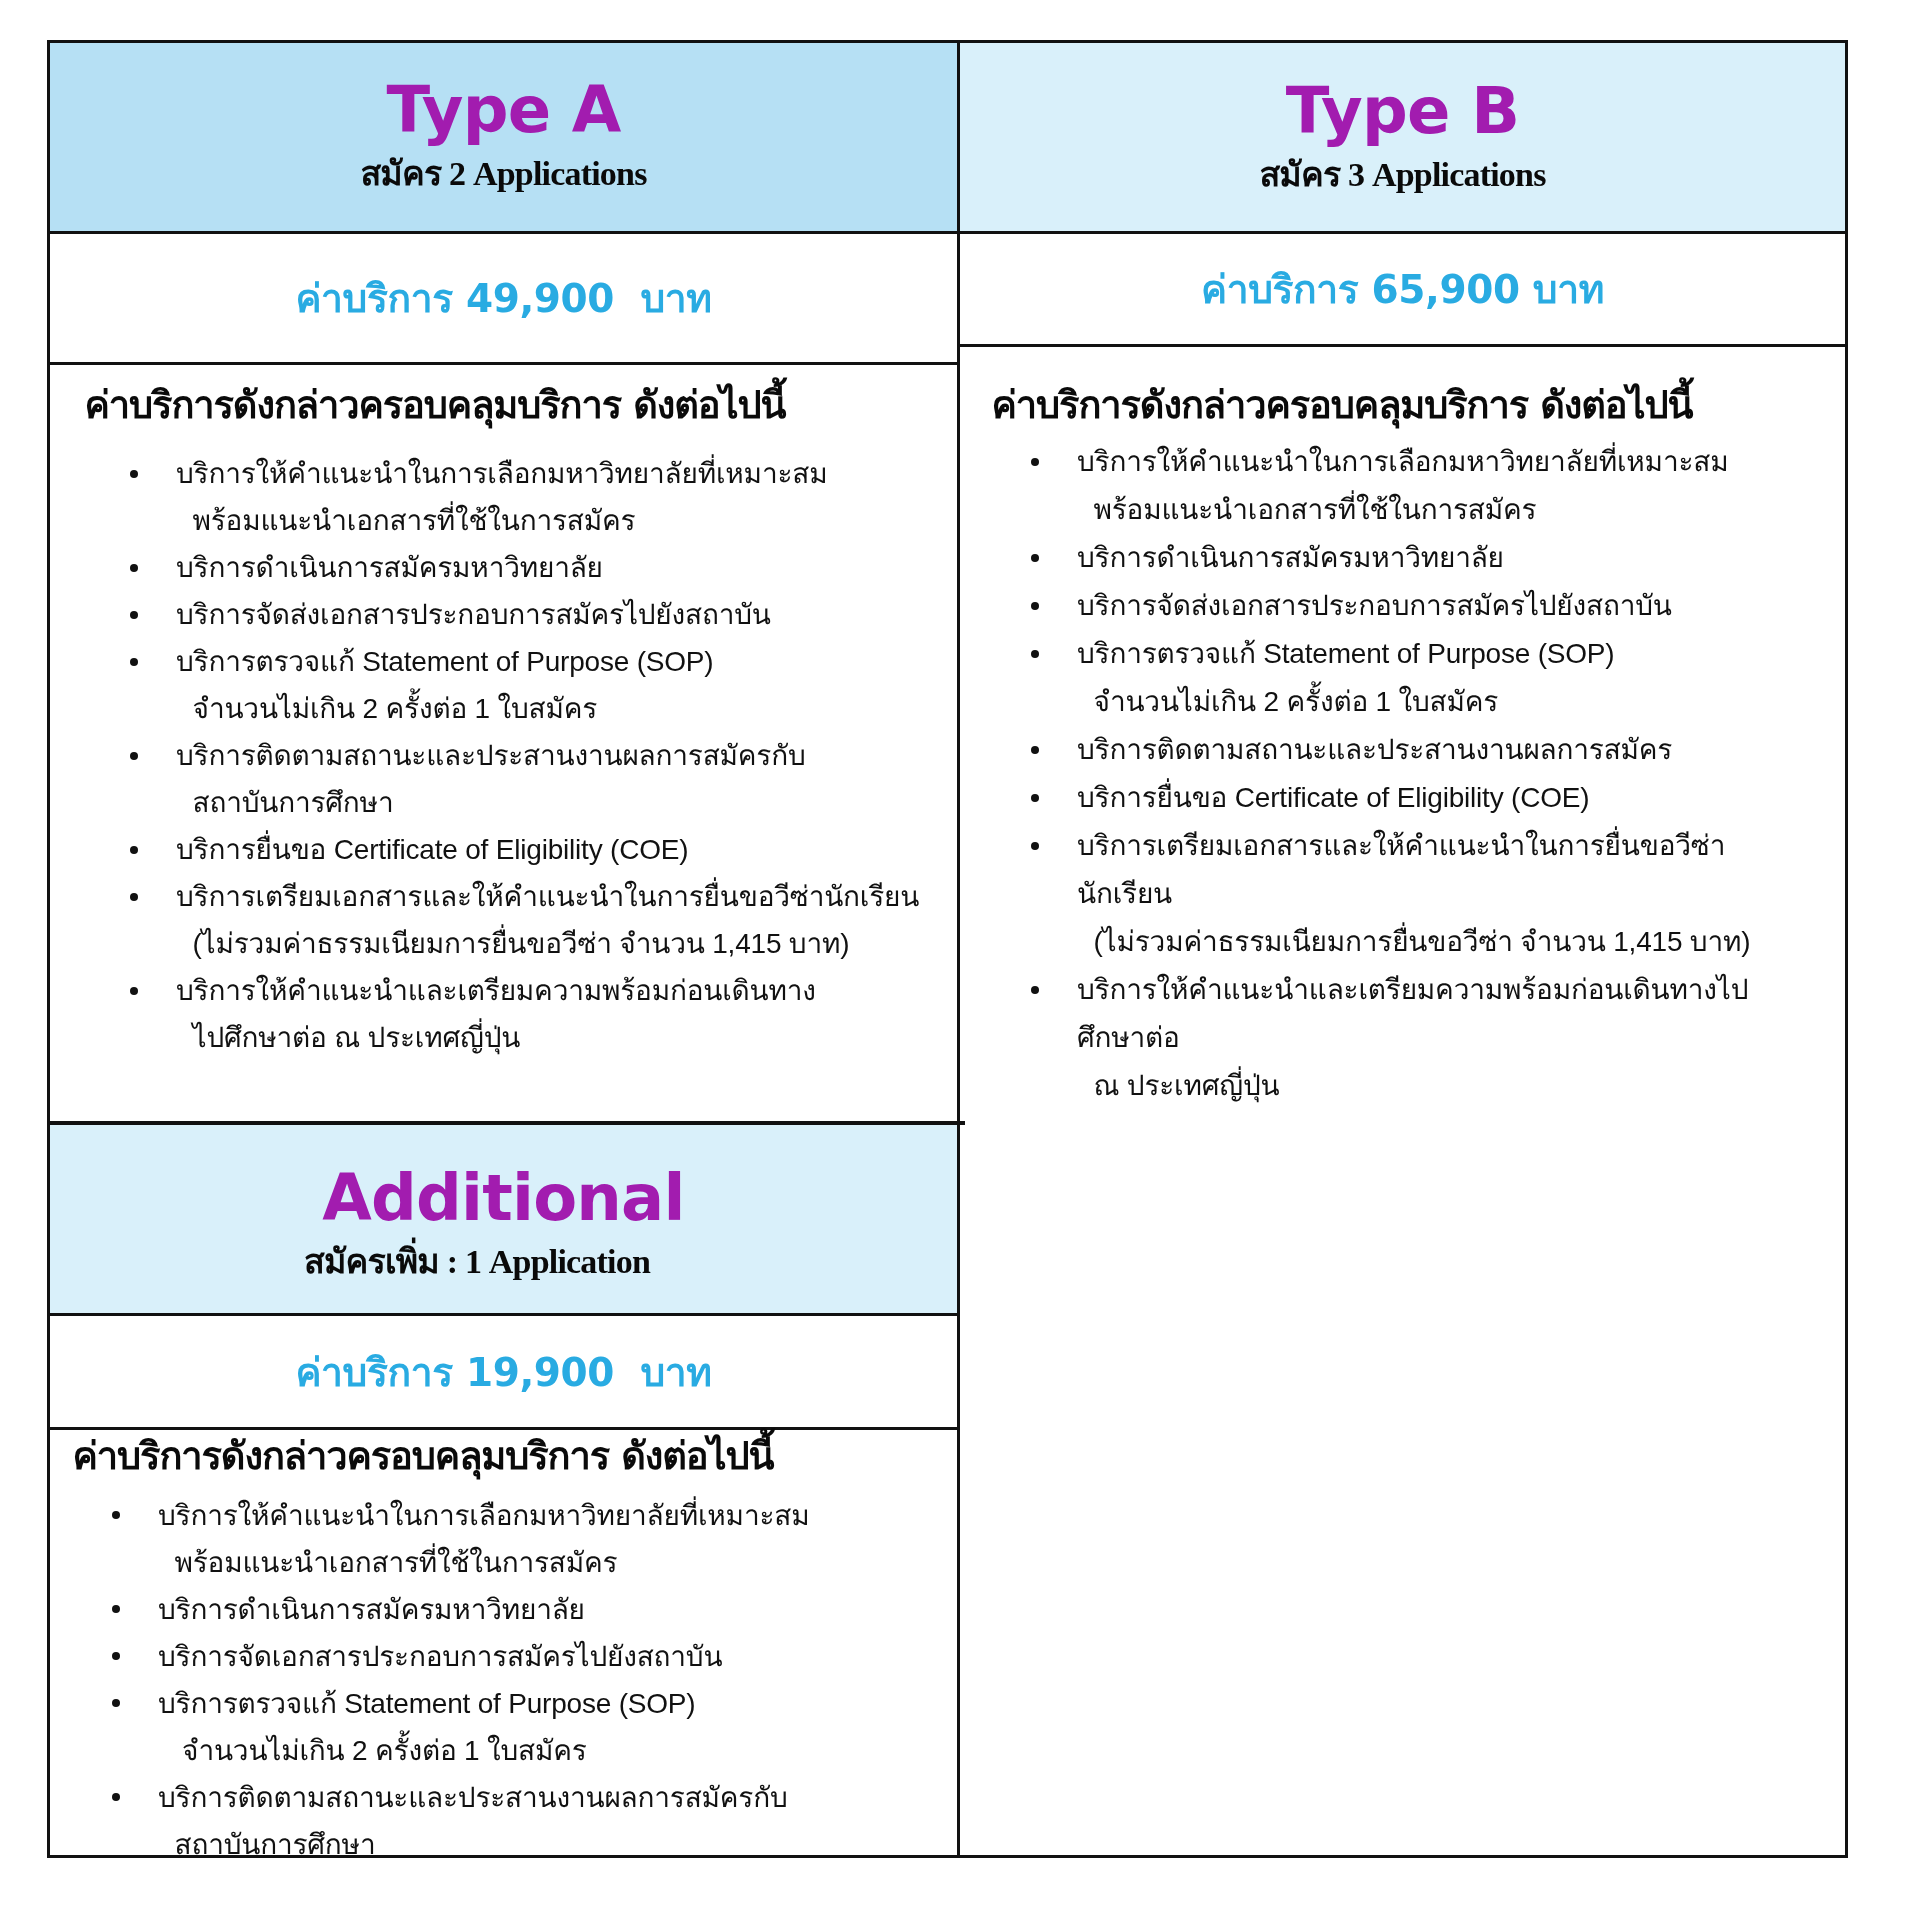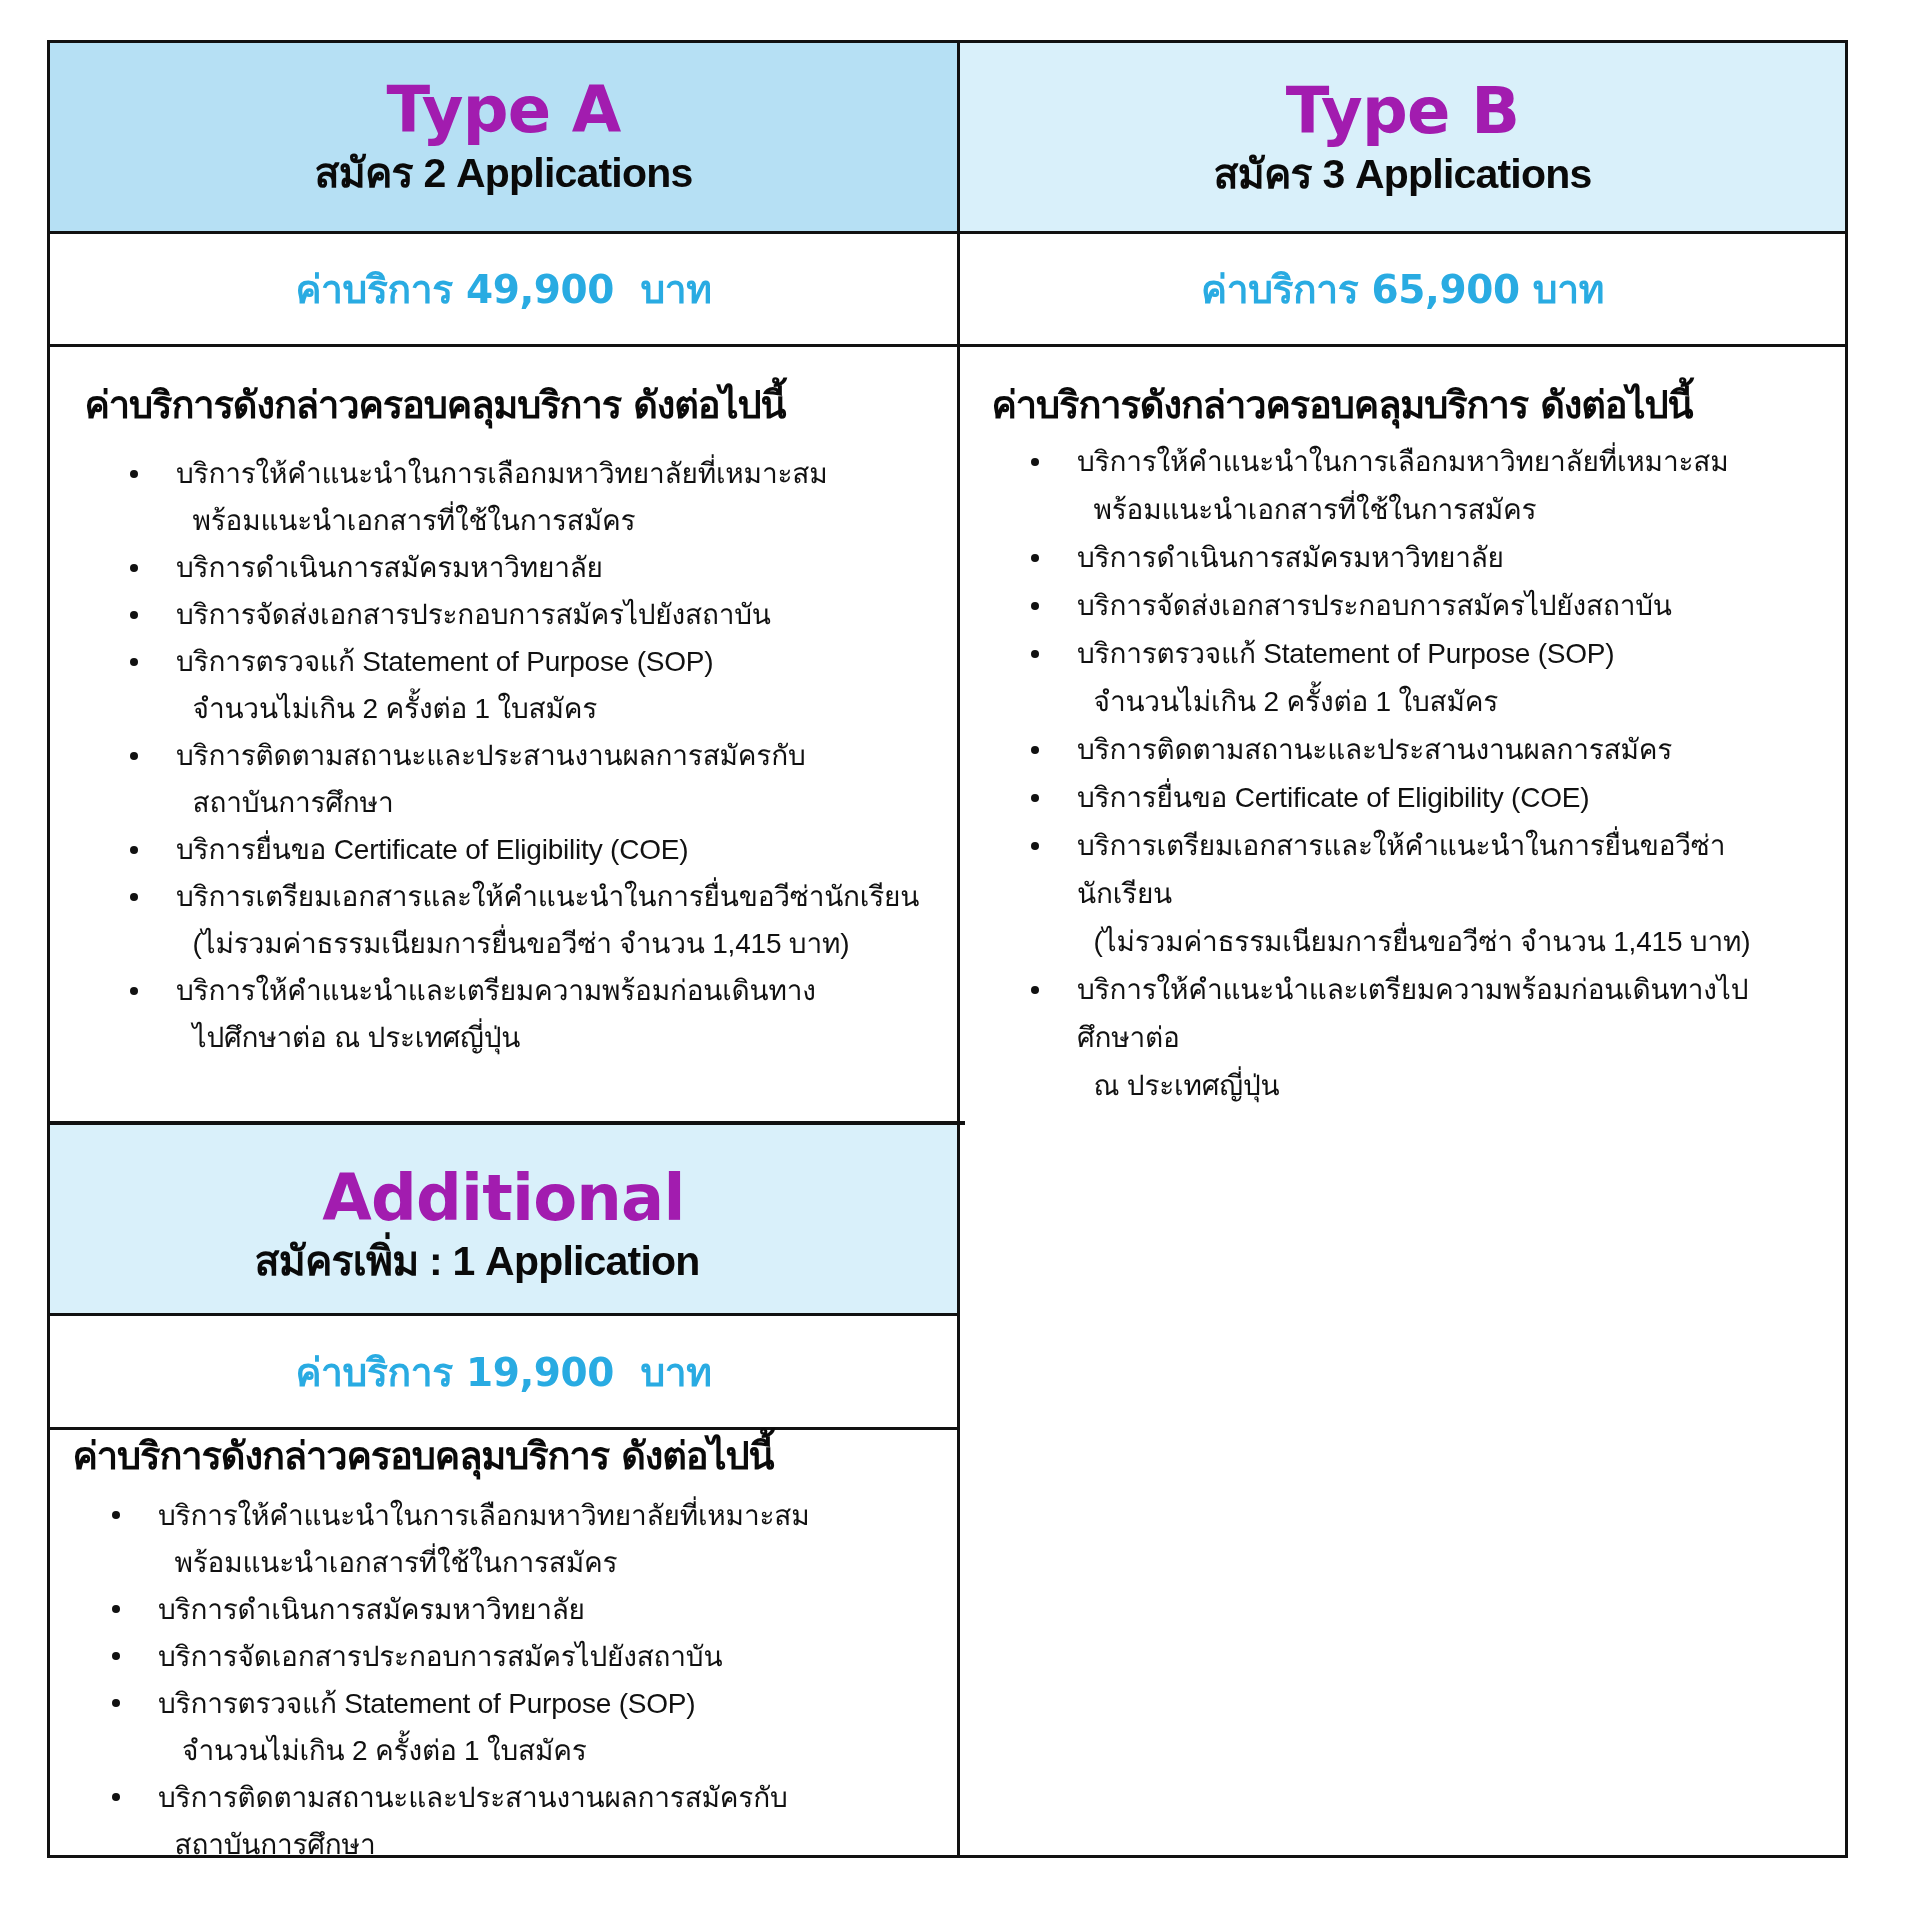--- a/index.html
+++ b/index.html
@@ -49,24 +49,24 @@
 
     .plan-title {
       font-family: "DejaVu Sans", sans-serif;
       font-weight: bold;
       color: #a21caf;
       font-size: 64px;
       line-height: 69px;
       letter-spacing: -0.8px;
     }
     .plan-sub {
-      font-family: Liberation Sans, sans-serif;
+      font-family: Liberation Serif, serif;
       font-weight: bold;
       color: #0a0a0a;
-      font-size: 41px;
+      font-size: 34px;
       line-height: 57px;
       letter-spacing: -0.8px;
     }
     .price-row {
       position: absolute;
       left: 0; right: 0;
       box-sizing: border-box;
       border-top: 3.8px solid #111111;
       border-bottom: 3.8px solid #111111;
       display: flex;
@@ -136,21 +136,21 @@
 
 <div class="frame">
 
   <div class="col col-a">
 
     <div class="header header-a" style="top:0; height:188px; padding-top:4.5px;">
       <div class="plan-title">Type A</div>
       <div class="plan-sub">สมัคร 2 Applications</div>
     </div>
 
-    <div class="price-row" style="top:188px; height:116px;">
+    <div class="price-row" style="top:188px; height:134px;">
       <span class="price">ค่าบริการ 49,900  บาท</span>
     </div>
 
     <div class="content" style="top:304px; height:774px; padding-top:27px;">
       <div class="content-heading" style="margin-left:4.5px;">ค่าบริการดังกล่าวครอบคลุมบริการ ดังต่อไปนี้</div>
       <ul class="services" style="margin-top:15px;">
         <li><span class="bullet"></span><span>บริการให้คำแนะนำในการเลือกมหาวิทยาลัยที่เหมาะสม</span><span class="line2">พร้อมแนะนำเอกสารที่ใช้ในการสมัคร</span></li>
         <li><span class="bullet"></span><span>บริการดำเนินการสมัครมหาวิทยาลัย</span></li>
         <li><span class="bullet"></span><span>บริการจัดส่งเอกสารประกอบการสมัครไปยังสถาบัน</span></li>
         <li><span class="bullet"></span><span>บริการตรวจแก้ Statement of Purpose (SOP)</span><span class="line2">จำนวนไม่เกิน 2 ครั้งต่อ 1 ใบสมัคร</span></li>

